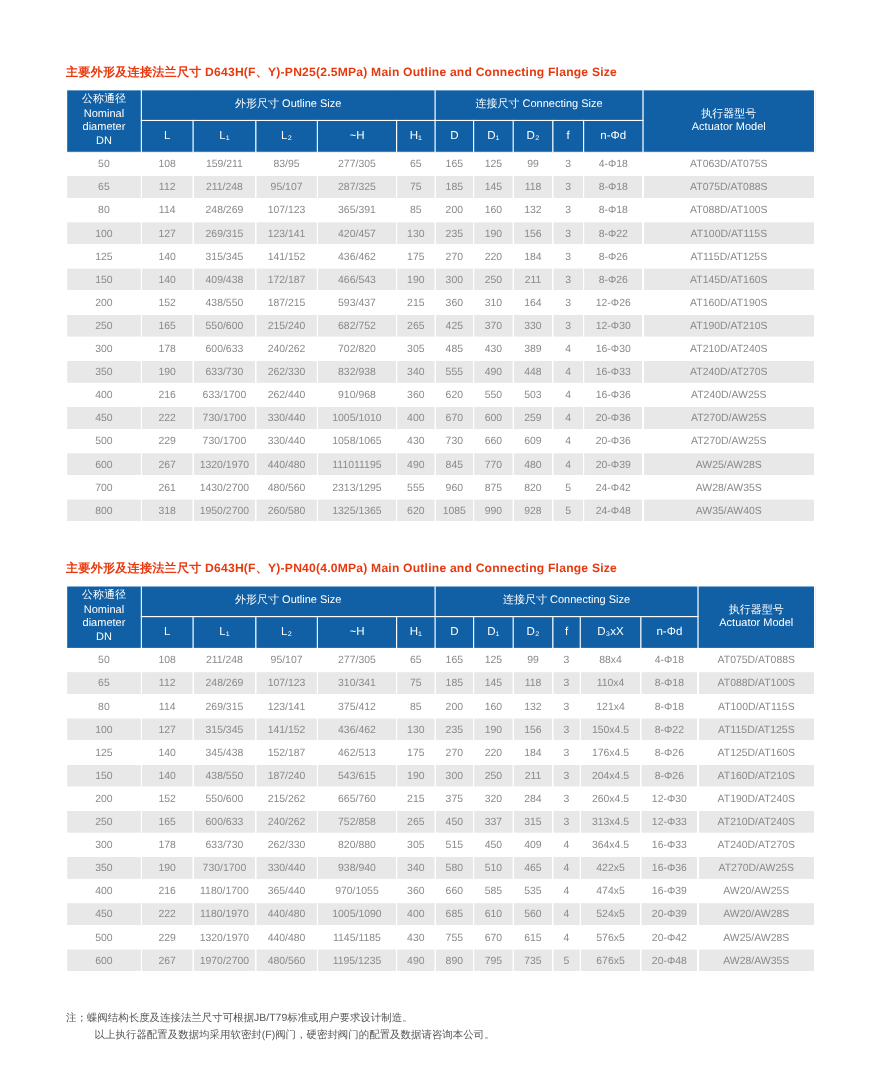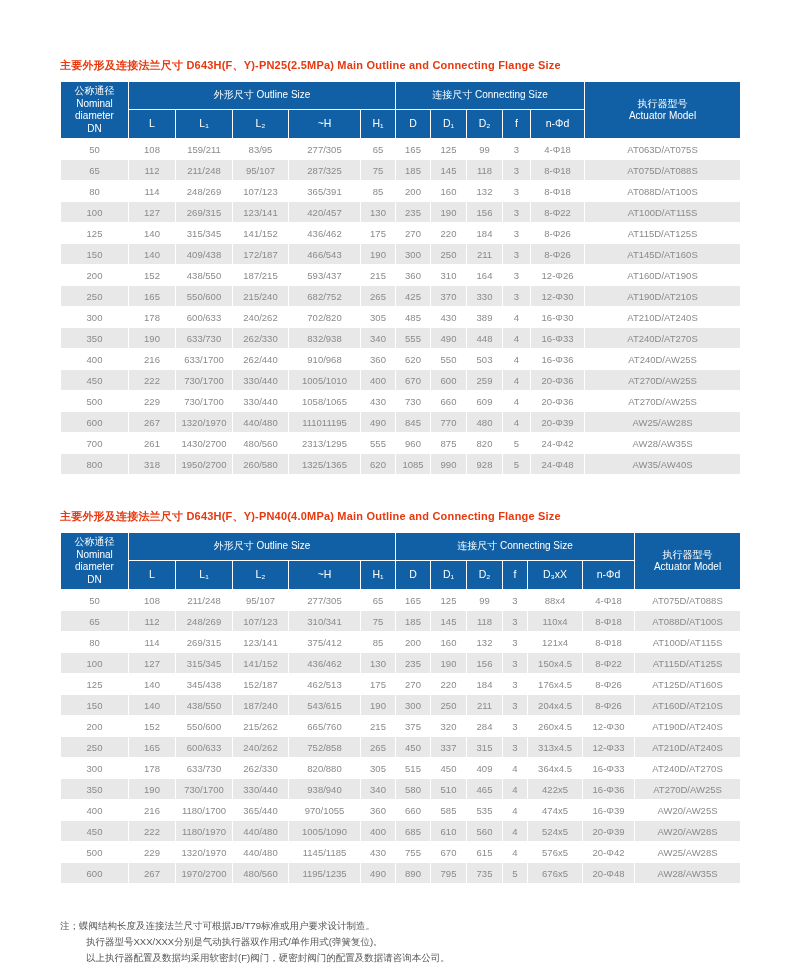--- a/index.html
+++ b/index.html
@@ -587,19 +587,18 @@
             <td>20-Φ48</td>
             <td>AW28/AW35S</td>
           </tr>
         </tbody>
     </table>
   </div>
 
   <div class="notes">
     <div class="notes-zh">
       <div class="note-line">注；蝶阀结构长度及连接法兰尺寸可根据JB/T79标准或用户要求设计制造。</div>
-      <div class="note-line indent">执行器型号XXX/XXX分别是气动执行器双作用式/单作用式(弹簧复位)。</div>
       <div class="note-line indent">以上执行器配置及数据均采用软密封(F)阀门，硬密封阀门的配置及数据请咨询本公司。</div>
     </div>
 
   </div>
 
 </div>
 
 </body></html>

